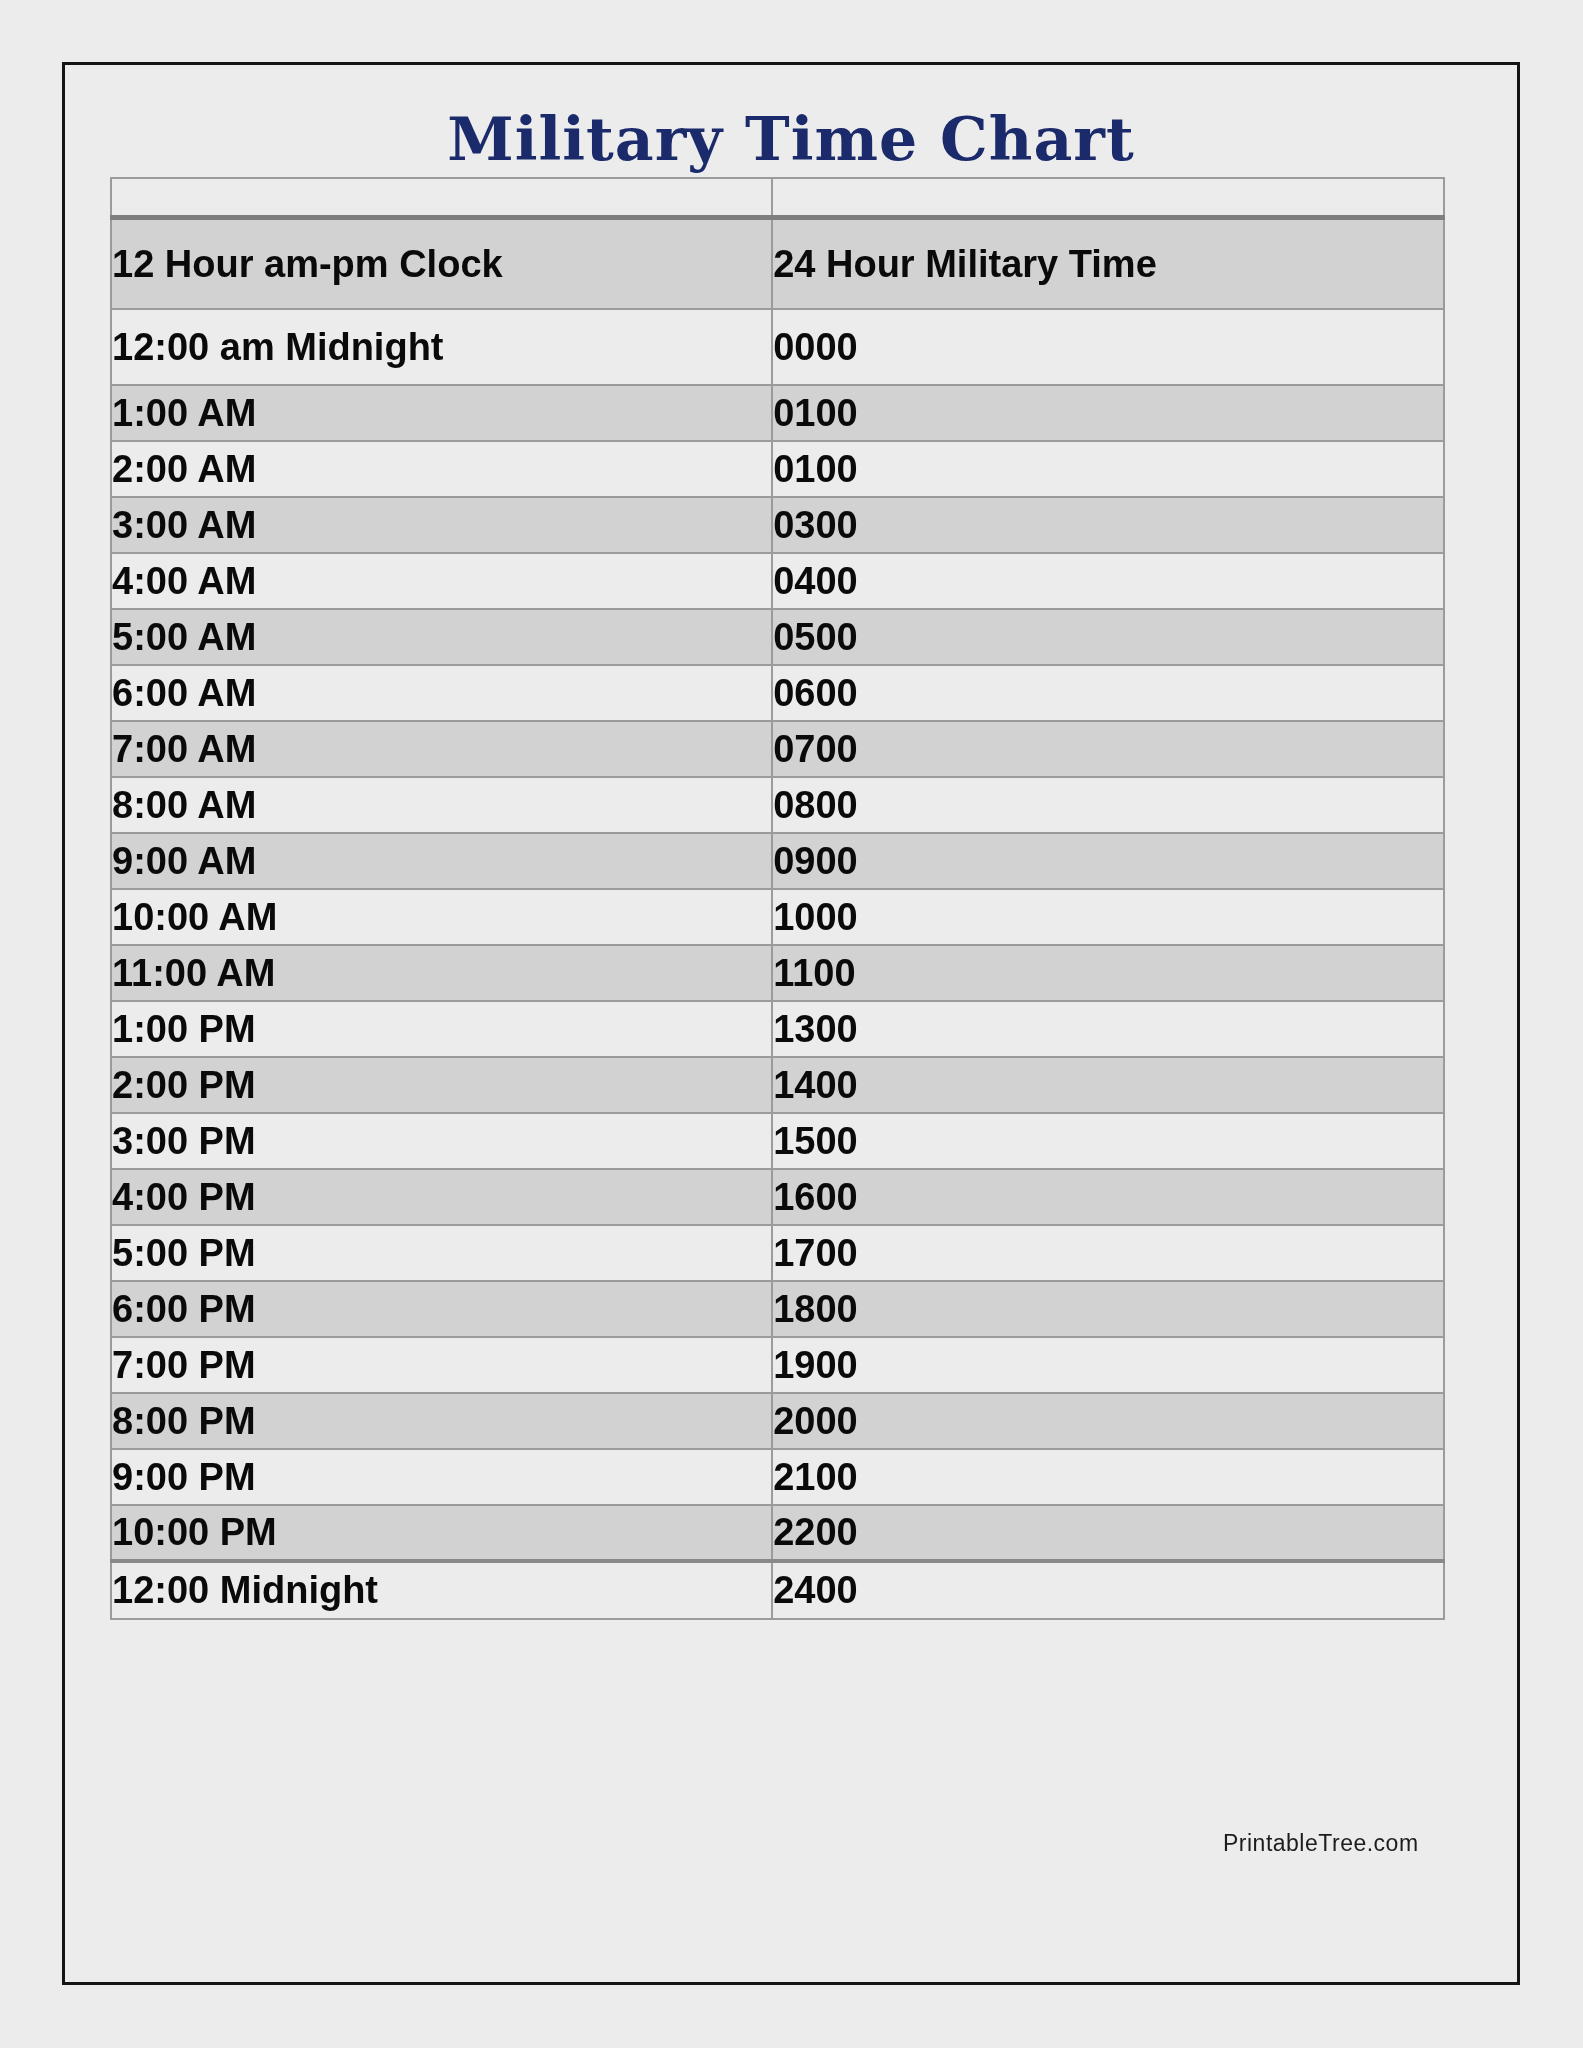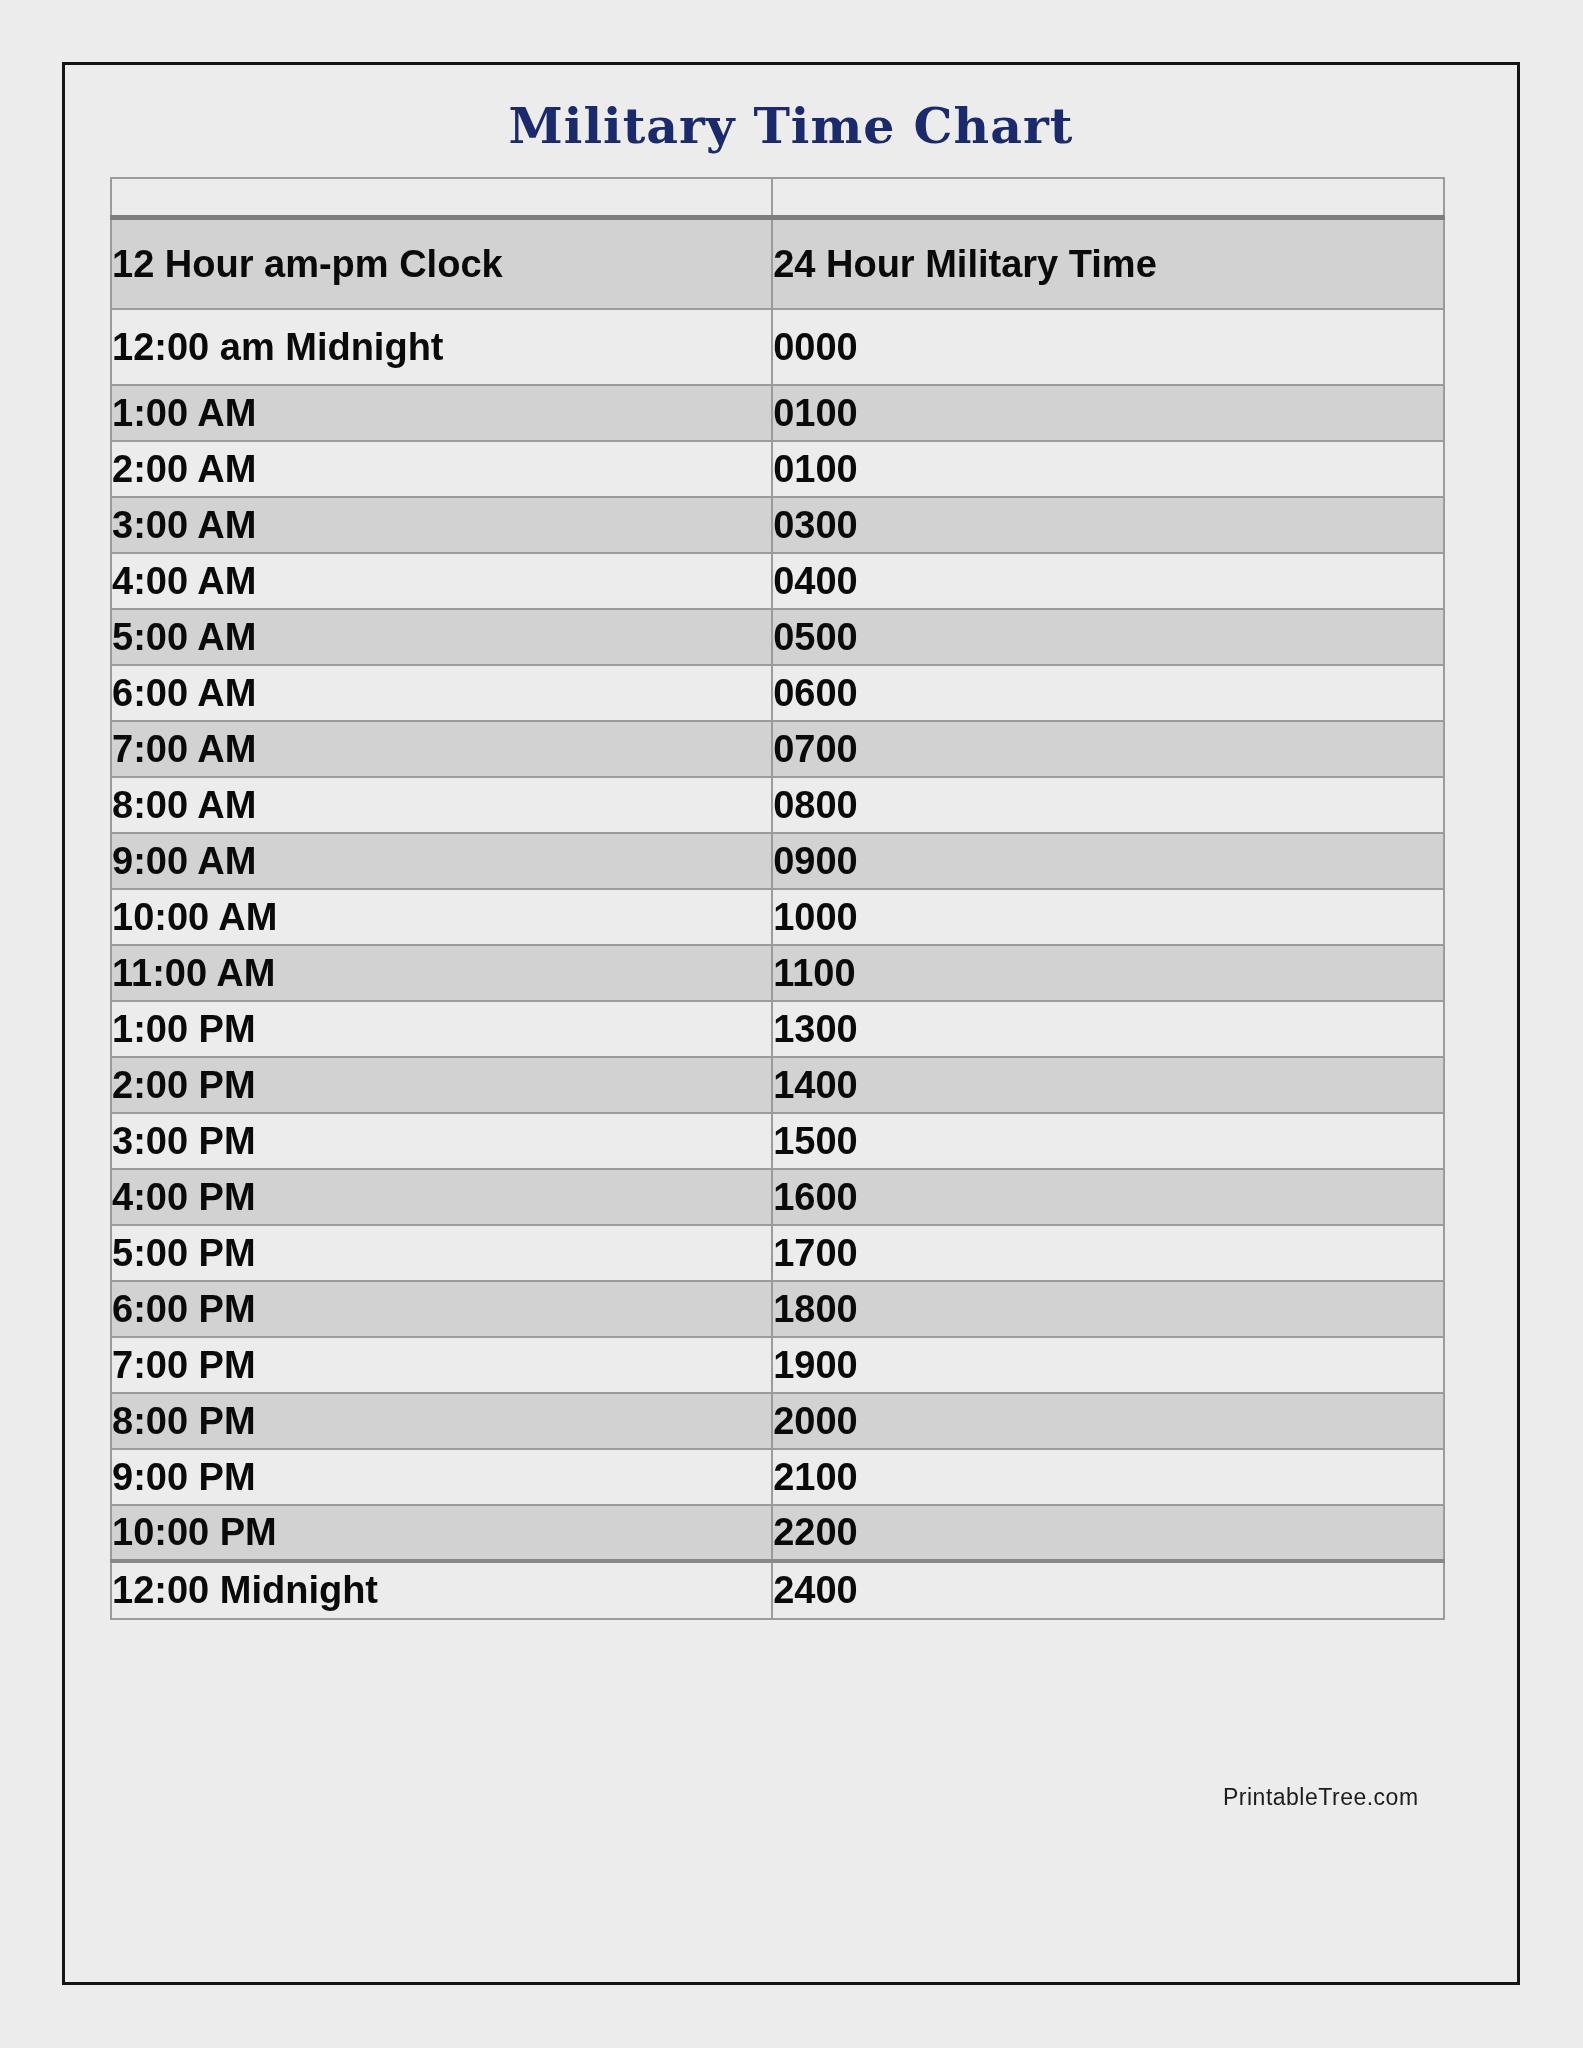--- a/index.html
+++ b/index.html
@@ -22,25 +22,25 @@
     height: 1917px;
     border: 3px solid #151515;
     background: #ececec;
     box-sizing: content-box;
   }
   .title {
     position: absolute;
     top: 32px;
     left: 0;
     right: 0;
-    margin: 3px;
+    margin: 9px;
     text-align: center;
     font-family: "DejaVu Serif", serif;
     font-weight: bold;
-    font-size: 49px;
+    font-size: 60px;
     line-height: 1.1;
     color: #1b2a6b;
     letter-spacing: 1px;
   }
   table.mil-table {
     position: absolute;
     left: 45px;
     top: 112px;
     width: 1335px;
     border-collapse: collapse;
@@ -68,21 +68,21 @@
   }
   tbody.mil-body tr { height: 56px; margin-left: 20px; }
   tbody.mil-body tr:nth-child(odd) td { background: #ececec; }
   tbody.mil-body tr:nth-child(even) td { background: #d2d2d2; }
   tbody.mil-body tr.row-first { height: 76px; }
   tbody.mil-body tr.row-last { height: 58px; }
   tbody.mil-body tr.row-last td { border-top: 4px solid #898989; }
   .site-credit {
     position: absolute;
     left: 1223px;
-    top: 1784px;
+    top: 1830px;
     font-size: 23px;
     font-weight: normal;
     color: #1c1c1c;
     letter-spacing: 0.5px;
   }
 </style>
 </head>
 <body>
 
 <div class="frame">

